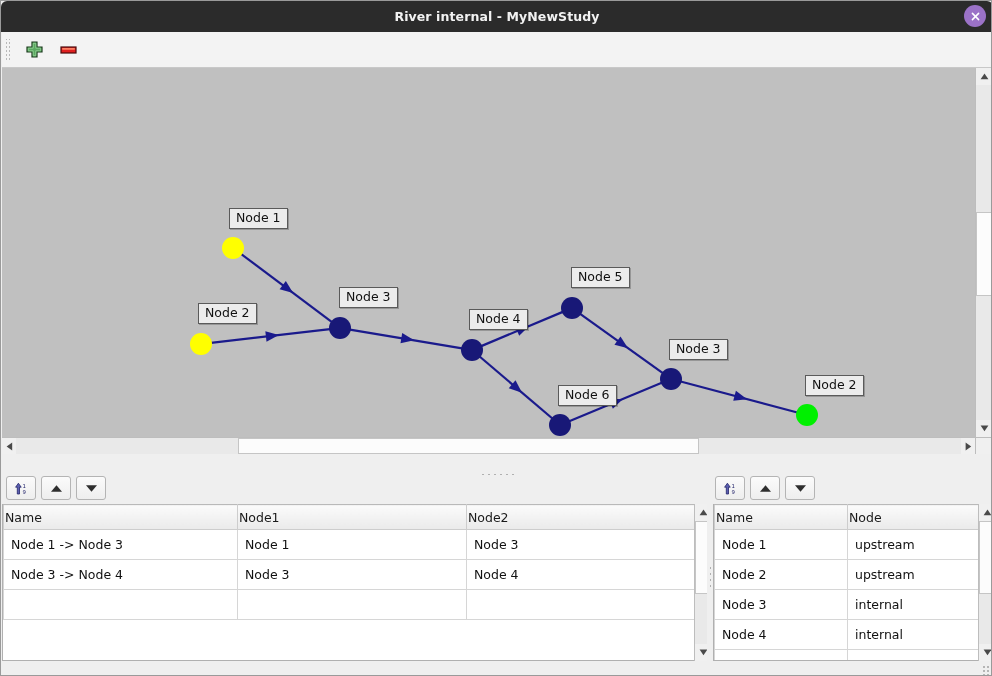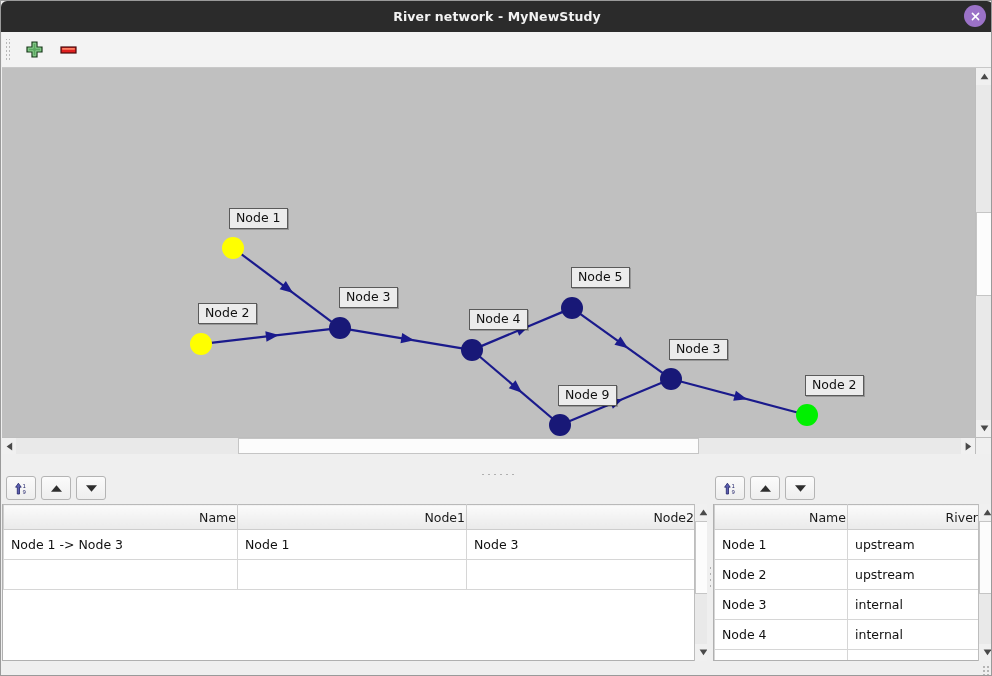--- a/index.html
+++ b/index.html
@@ -168,21 +168,21 @@
     color: #111;
   }
   table.grid th {
     background: linear-gradient(#fbfbfb, #eaeaea);
     border: 1px solid #cdcdcd;
     border-top: 1px solid #b9b9b9;
     font-weight: normal;
     font-size: 12.5px;
     height: 22px;
     color: #1a1a1a;
-    text-align: right;
+    text-align: left;
     cursor: pointer;
   }
   table.grid td {
     border: 1px solid #d6d6d6;
     height: 29px;
     padding: 0 7px;
     white-space: nowrap;
     overflow: hidden;
     text-overflow: ellipsis;
     cursor: pointer;
@@ -214,21 +214,21 @@
     background-image: radial-gradient(circle, #b5b5b5 0.9px, transparent 1px);
     background-size: 4px 4px;
   }
 </style>
 </head>
 <body>
 
 <div id="app">
 
   <div id="titlebar">
-    <span class="title-text">River network - MyNewStudy</span>
+    <span class="title-text">River internal - MyNewStudy</span>
     <div id="close-btn">
       <svg width="11" height="11" viewBox="0 0 11 11">
         <line x1="2.4" y1="2.4" x2="8.6" y2="8.6" stroke="#ffffff" stroke-width="1.5" stroke-linecap="round"></line>
         <line x1="8.6" y1="2.4" x2="2.4" y2="8.6" stroke="#ffffff" stroke-width="1.5" stroke-linecap="round"></line>
       </svg>
     </div>
   </div>
 
   <div id="toolbar">
     <div class="tb-grip"></div>
@@ -282,21 +282,21 @@
             <circle cx="669" cy="311" r="11" fill="#181877"></circle>
             <circle cx="805" cy="347" r="11" fill="#00f000"></circle>
           </g>
       </svg>
       <div id="labels-layer">
           <div class="node-label" style="left: 227px; top: 140px;">Node 1</div>
           <div class="node-label" style="left: 196px; top: 235px;">Node 2</div>
           <div class="node-label" style="left: 337px; top: 219px;">Node 3</div>
           <div class="node-label" style="left: 467px; top: 241px;">Node 4</div>
           <div class="node-label" style="left: 569px; top: 199px;">Node 5</div>
-          <div class="node-label" style="left: 556px; top: 317px;">Node 9</div>
+          <div class="node-label" style="left: 556px; top: 317px;">Node 6</div>
           <div class="node-label" style="left: 667px; top: 271px;">Node 3</div>
           <div class="node-label" style="left: 803px; top: 307px;">Node 2</div>
         </div>
     </div>
 
     <div class="sb-vert" style="left:973px; top:0; height:369px;">
       <div class="sb-track" style="left:0; top:17px; width:16px; height:335px;"></div>
       <div class="sb-arrow" style="left:0; top:0; width:16px; height:17px;">
         <svg width="9" height="7" viewBox="0 0 9 7">
             <path d="M4.5 0.6 L8.4 6.2 L0.6 6.2 Z" fill="#4a4a4a"></path>
@@ -367,20 +367,25 @@
             <th>Node2</th>
           </tr>
         </thead>
         <tbody id="branch-tbody">
             <tr>
               <td>Node 1 -&gt; Node 3</td>
               <td>Node 1</td>
               <td>Node 3</td>
             </tr>
             <tr>
+              <td>Node 3 -&gt; Node 4</td>
+              <td>Node 3</td>
+              <td>Node 4</td>
+            </tr>
+            <tr>
               <td></td>
               <td></td>
               <td></td>
             </tr>
           </tbody>
       </table>
     </div>
 
     <div class="sb-vert" style="left:692px; top:31px; height:157px; border-left:1px solid #bdbdbd;">
       <div class="sb-track" style="left:0; top:17px; width:16px; height:123px;"></div>
@@ -425,21 +430,21 @@
 
     <div class="grid-viewport" style="left:0; top:31px; width:279px; height:157px;">
       <table class="grid" style="width:265px;">
         <colgroup>
             <col style="width:133px">
             <col style="width:132px">
           </colgroup>
         <thead>
           <tr>
             <th>Name</th>
-            <th>River</th>
+            <th>Node</th>
           </tr>
         </thead>
         <tbody id="node-tbody">
             <tr>
               <td>Node 1</td>
               <td>upstream</td>
             </tr>
             <tr>
               <td>Node 2</td>
               <td>upstream</td>

